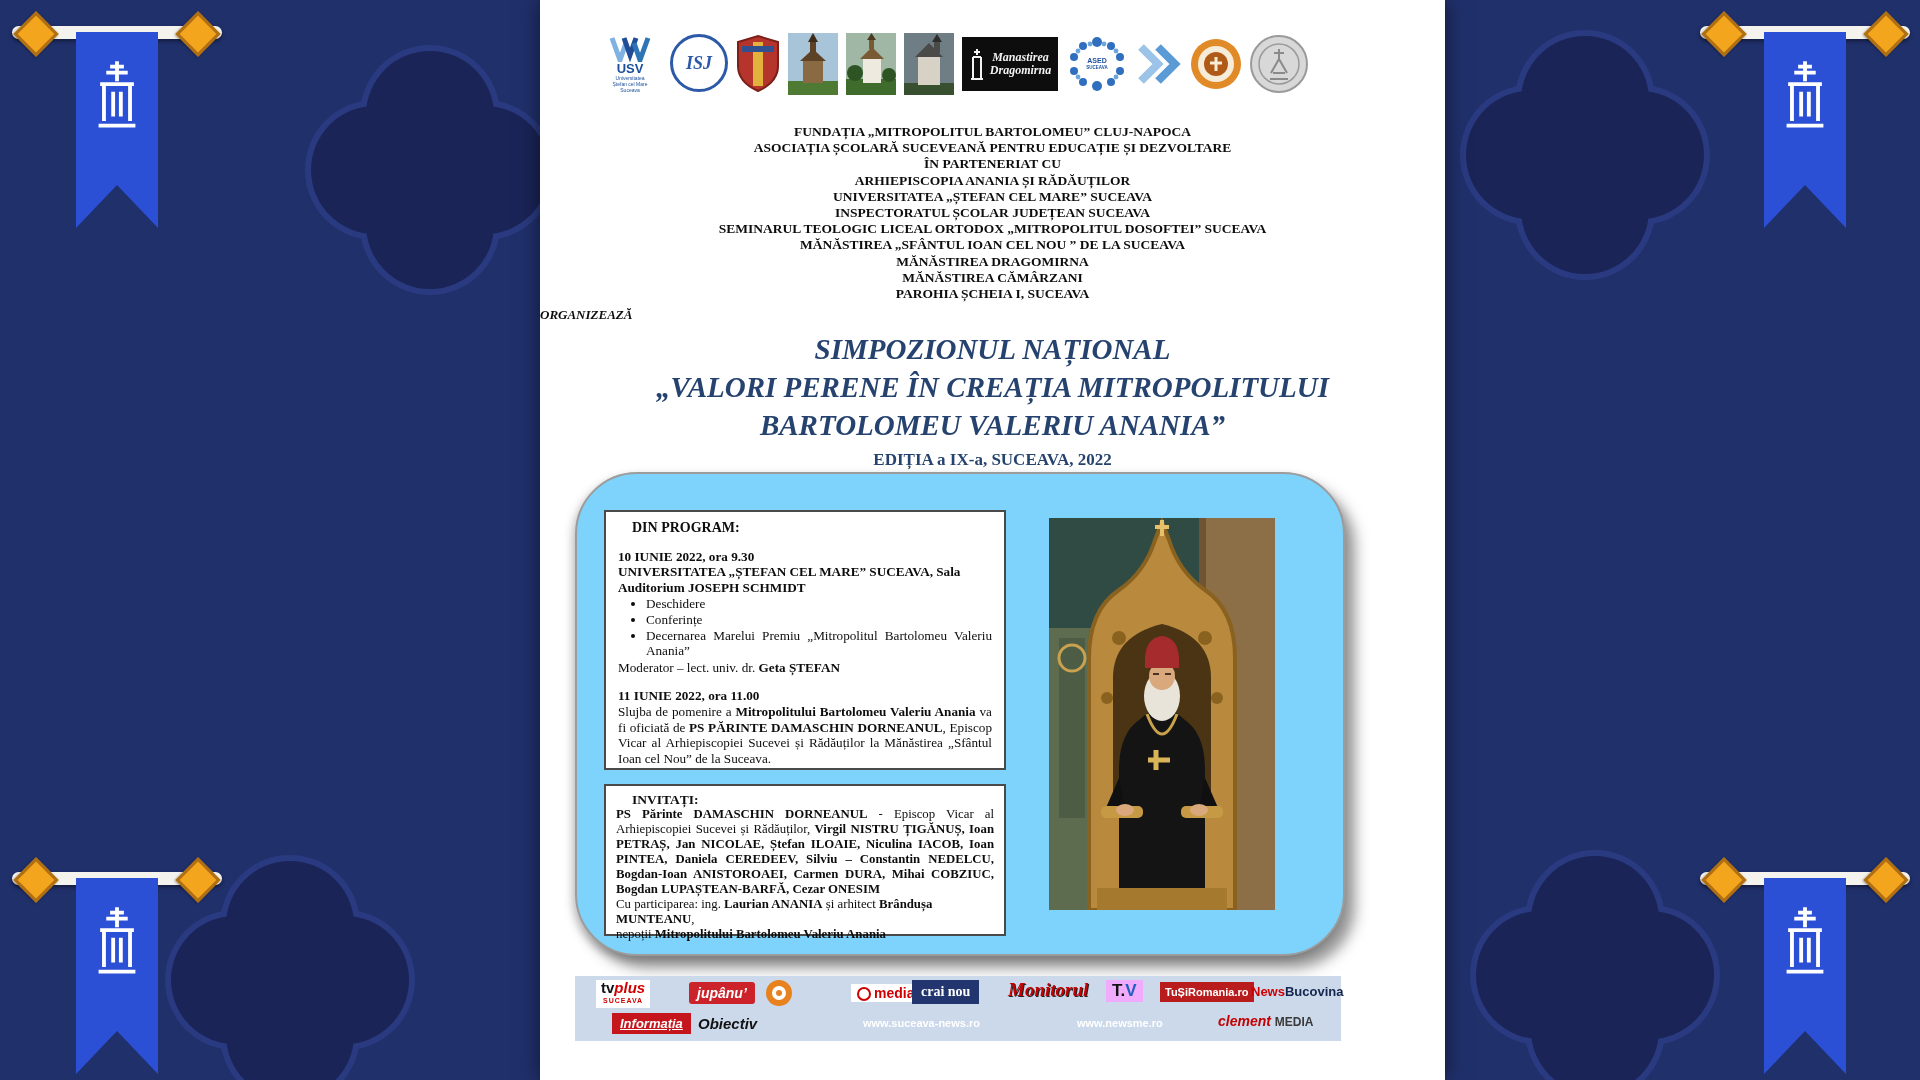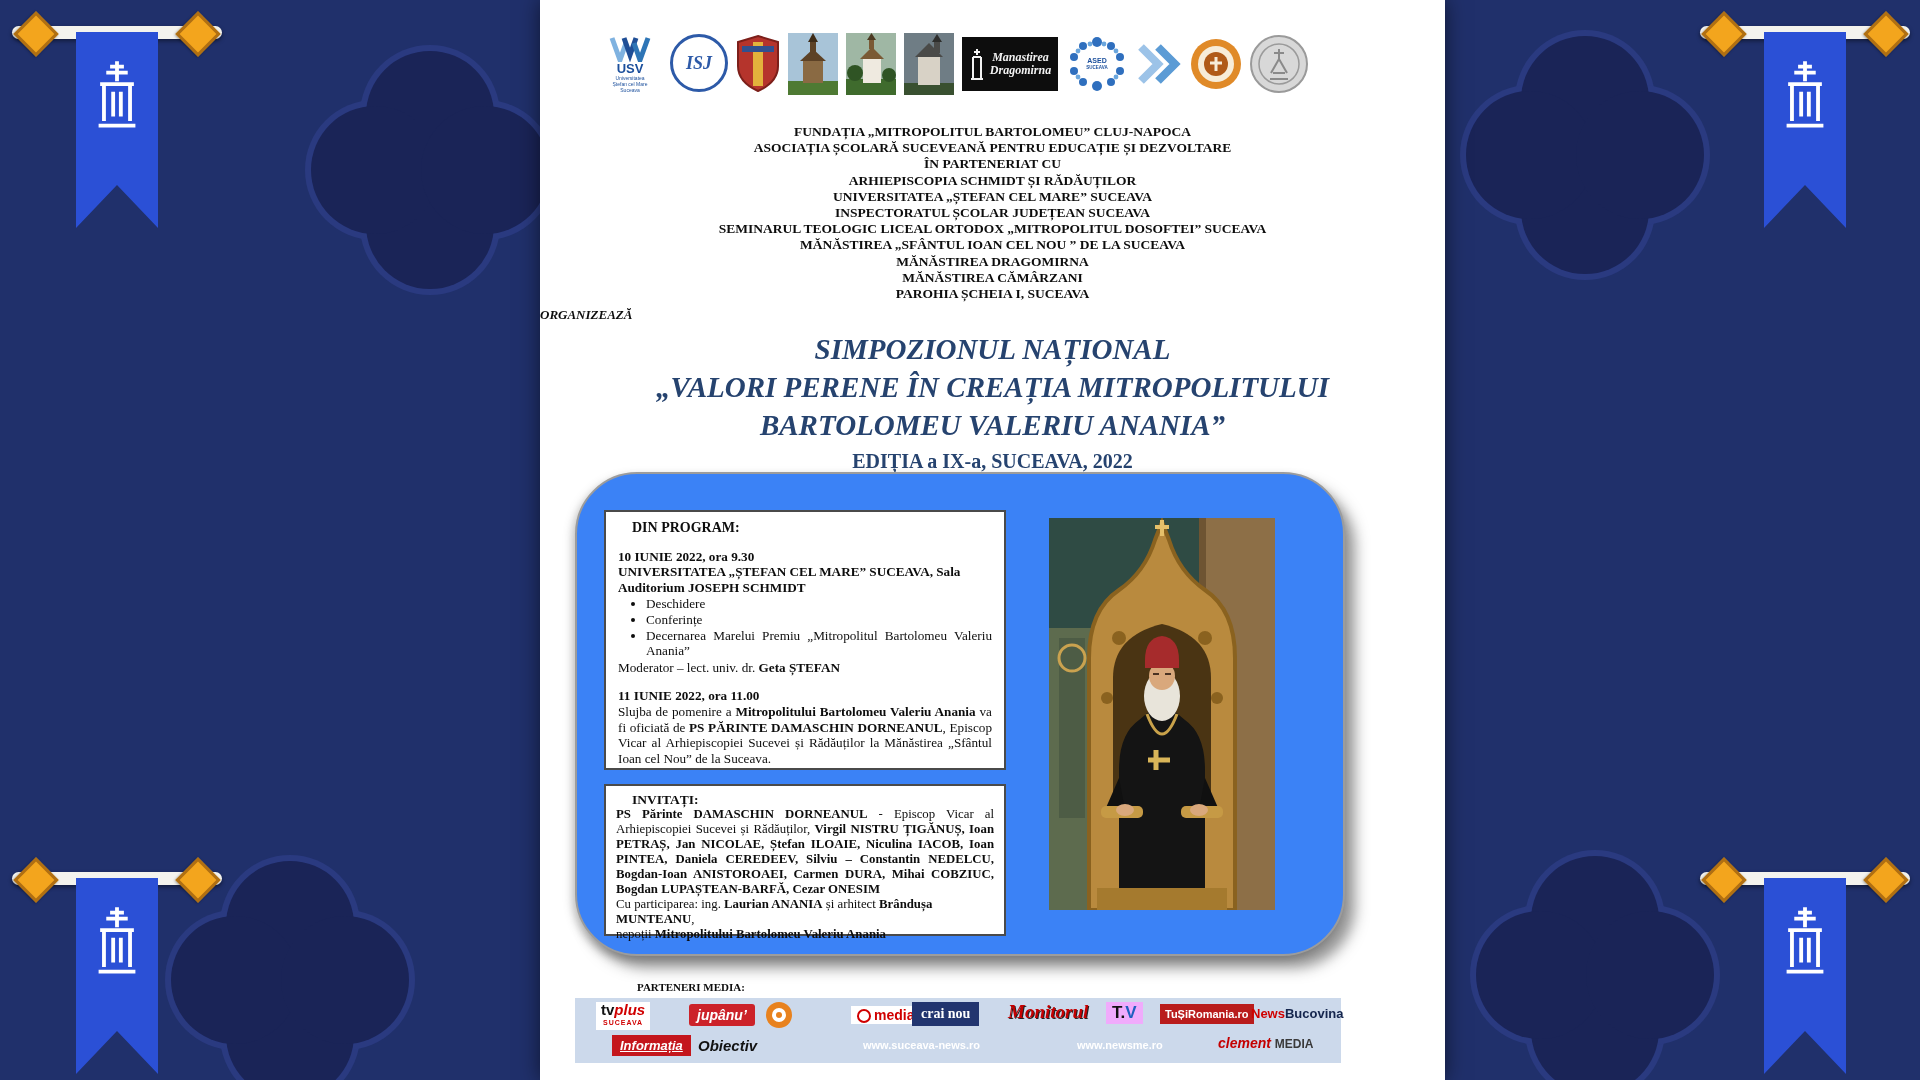--- a/index.html
+++ b/index.html
@@ -45,43 +45,43 @@
   
   .orgs{position:absolute;top:124px;left:0;width:100%;text-align:center;
     font-weight:bold;font-size:13.5px;line-height:16.2px;color:#0d0d0d;}
   .organizeaza{position:absolute;top:307px;left:0;width:100%;text-align:left;
     font-weight:bold;font-style:italic;font-size:13px;color:#0d0d0d;}
 
   
   .title{position:absolute;top:330px;left:0;width:100%;text-align:center;
     font-weight:bold;font-style:italic;font-size:29px;line-height:38px;color:#26436f;}
   .edition{position:absolute;top:450px;left:0;width:100%;text-align:center;
-    font-weight:bold;font-size:20px;color:#26436f;}
-
-  
-  .frame{position:absolute;left:35px;top:472px;width:766px;height:480px;background:#3b82f6;
+    font-weight:bold;font-size:17px;color:#26436f;}
+
+  
+  .frame{position:absolute;left:35px;top:472px;width:766px;height:480px;background:#7dd3fc;
     border:2px solid #9c9c9c;border-radius:62px;
     box-shadow:10px 12px 14px rgba(45,45,45,.5), -3px 4px 8px rgba(90,90,90,.35);}
   .pbox{position:absolute;border:2px solid #4a4a4a;background:#fff;box-sizing:border-box;
     font-size:13.2px;line-height:15.6px;color:#0d0d0d;}
   .program-box{left:27px;top:36px;width:402px;height:260px;padding:8px 12px;}
   .invitati-box{left:27px;top:310px;width:402px;height:152px;padding:6px 10px;font-size:12.8px;line-height:15px;}
   .b{font-weight:bold;}
   .just{text-align:justify;}
   .sp{height:13px;}
   .ph14{padding-left:14px;}
   ul.blist{margin:1px 0 1px 28px;padding:0;}
   ul.blist li{margin:0;text-align:justify;}
 
   
   .photo{position:absolute;left:472px;top:44px;width:226px;height:392px;}
 
   
   .media-label{position:absolute;top:981px;left:97px;font-weight:bold;font-size:11px;color:#0d0d0d;}
-  .media-strip{position:absolute;left:35px;top:998px;width:766px;height:65px;background:#ccd9eb;}
+  .media-strip{position:absolute;left:35px;top:976px;width:766px;height:65px;background:#ccd9eb;}
   .chip{position:absolute;font-family:"Liberation Sans",sans-serif;white-space:nowrap;}
   .tvplus{left:21px;top:4px;background:#fff;padding:1px 5px;text-align:center;line-height:13px;}
   .tvplus .t1{color:#111;font-weight:bold;font-size:15px;}
   .tvplus .t2{color:#d00000;font-weight:bold;font-style:italic;font-size:15px;}
   .tvplus .sub{color:#d00000;font-size:7px;font-weight:bold;letter-spacing:1px;}
   .jupanu{left:114px;top:6px;background:#cc2229;color:#fff;font-style:italic;font-weight:bold;
     font-size:14px;padding:3px 8px;border-radius:3px;}
   .orangec{left:190px;top:3px;}
   .mediac{left:276px;top:8px;background:#fff;padding:1px 6px;color:#d00000;font-weight:bold;font-size:14px;}
   .mediac .dot{display:inline-block;width:10px;height:10px;border:2px solid #d00000;border-radius:50%;vertical-align:middle;margin-right:3px;}
@@ -336,21 +336,21 @@
       <circle cx="29" cy="29" r="28" fill="#d8d8d8" stroke="#9a9a9a" stroke-width="2"></circle>
       <circle cx="29" cy="29" r="20" fill="none" stroke="#9a9a9a" stroke-width="1.5"></circle>
       <path d="M29 14 V24 M24 18 H34 M20 44 H38 M23 38 H35 M29 24 L21 38 M29 24 L37 38" stroke="#8a8a8a" stroke-width="2" fill="none"></path>
     </svg>
   </div>
 
   <div class="orgs">
     <div>FUNDAȚIA „MITROPOLITUL BARTOLOMEU” CLUJ-NAPOCA</div>
     <div>ASOCIAȚIA ȘCOLARĂ SUCEVEANĂ PENTRU EDUCAȚIE ȘI DEZVOLTARE</div>
     <div>ÎN PARTENERIAT CU</div>
-    <div>ARHIEPISCOPIA SCHMIDT ȘI RĂDĂUȚILOR</div>
+    <div>ARHIEPISCOPIA ANANIA ȘI RĂDĂUȚILOR</div>
     <div>UNIVERSITATEA „ȘTEFAN CEL MARE” SUCEAVA</div>
     <div>INSPECTORATUL ȘCOLAR JUDEȚEAN SUCEAVA</div>
     <div>SEMINARUL TEOLOGIC LICEAL ORTODOX „MITROPOLITUL DOSOFTEI”  SUCEAVA</div>
     <div>MĂNĂSTIREA „SFÂNTUL IOAN CEL NOU ” DE LA SUCEAVA</div>
     <div>MĂNĂSTIREA DRAGOMIRNA</div>
     <div>MĂNĂSTIREA CĂMÂRZANI</div>
     <div>PAROHIA ȘCHEIA I, SUCEAVA</div>
   </div>
 
   <div class="organizeaza">ORGANIZEAZĂ</div>

